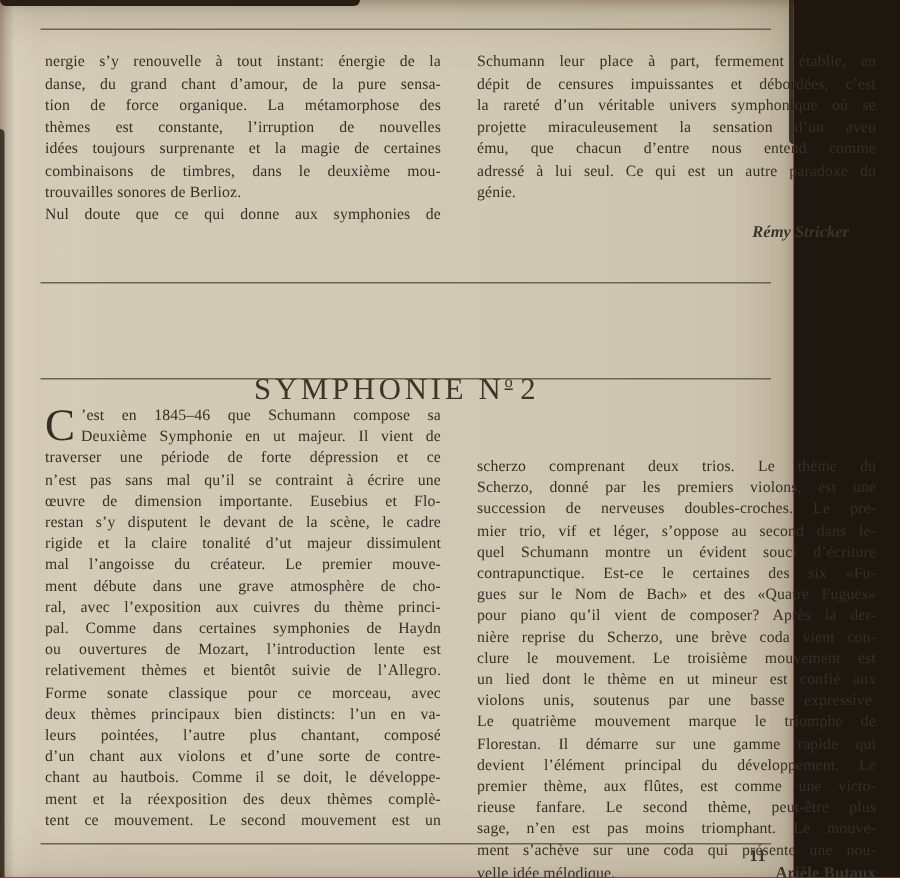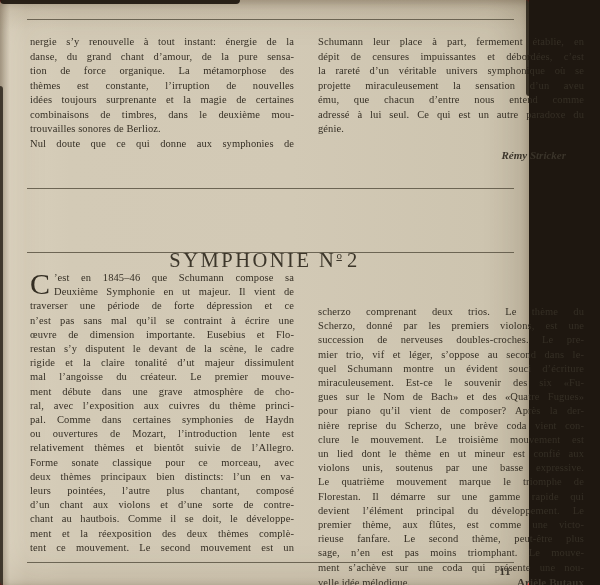--- a/index.html
+++ b/index.html
@@ -135,21 +135,21 @@
         </div>
     </div>
 
     <div class="col col-br">
       <div>
           <div class="tline">scherzo comprenant deux trios. Le thème du</div>
           <div class="tline">Scherzo, donné par les premiers violons, est une</div>
           <div class="tline">succession de nerveuses doubles-croches. Le pre-</div>
           <div class="tline">mier trio, vif et léger, s’oppose au second dans le-</div>
           <div class="tline">quel Schumann montre un évident souci d’écriture</div>
-          <div class="tline">miraculeusement. Est-ce le souvenir des six «Fu-</div>
+          <div class="tline">contrapunctique. Est-ce le certaines des six «Fu-</div>
           <div class="tline">gues sur le Nom de Bach» et des «Quatre Fugues»</div>
           <div class="tline">pour piano qu’il vient de composer? Après la der-</div>
           <div class="tline">nière reprise du Scherzo, une brève coda vient con-</div>
           <div class="tline">clure le mouvement. Le troisième mouvement est</div>
           <div class="tline">un lied dont le thème en ut mineur est confié aux</div>
           <div class="tline">violons unis, soutenus par une basse expressive.</div>
           <div class="tline">Le quatrième mouvement marque le triomphe de</div>
           <div class="tline">Florestan. Il démarre sur une gamme rapide qui</div>
           <div class="tline">devient l’élément principal du développement. Le</div>
           <div class="tline">premier thème, aux flûtes, est comme une victo-</div>

